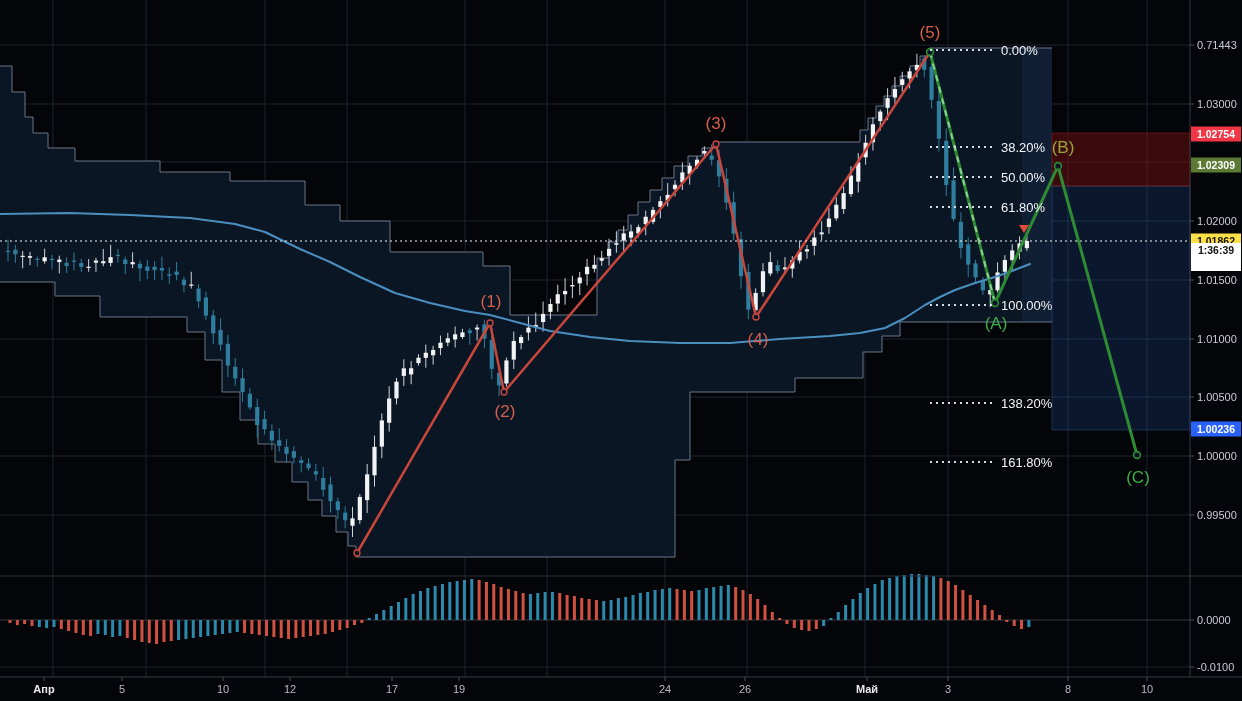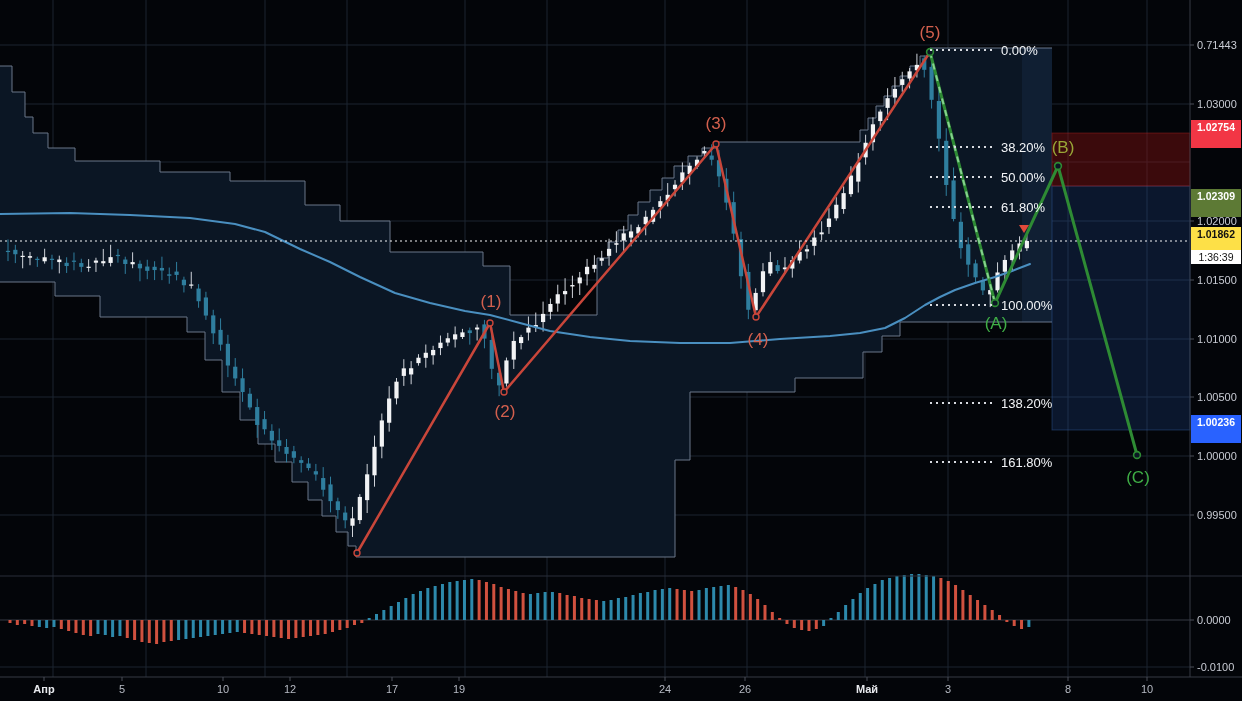--- a/index.html
+++ b/index.html
@@ -6,27 +6,27 @@
   #app{position:relative;width:1242px;height:701px;background:#030509;overflow:hidden;
        font-family:"Liberation Sans",sans-serif;}
   svg{position:absolute;left:0;top:0;}
   .lbl{position:absolute;white-space:nowrap;pointer-events:none;}
   .time-label{color:#b6bac3;font-size:11px;transform:translate(-50%,-50%);}
   .time-label.bold{color:#e8eaee;font-weight:700;}
   .price-label{color:#c9ccd4;font-size:11px;transform:translateY(-50%);}
   .ind-label{color:#c9ccd4;font-size:11px;transform:translateY(-50%);}
   .fib-label{color:#f2f4f7;font-size:13px;font-weight:400;transform:translateY(-50%);}
   .wave-label{font-size:17px;font-weight:400;transform:translate(-50%,-50%);}
-  .badge{position:absolute;left:1191px;width:50px;height:28px;line-height:15px;
+  .badge{position:absolute;left:1191px;width:50px;height:15px;line-height:15px;
          font-size:10.5px;font-weight:700;text-align:center;transform:translateY(-50%);}
   .badge.red{background:#f23645;color:#fff;}
-  .badge.green{background:#5d7a35;color:#fff;margin-top:38px;}
+  .badge.green{background:#5d7a35;color:#fff;}
   .badge.white{background:#fde047;color:#111;font-weight:700;}
   .badge.blue{background:#2962ff;color:#fff;}
-  .badge.countdown{background:#ffffff;color:#111;font-weight:400;height:14px;line-height:14px;}
+  .badge.countdown{background:#ffffff;color:#111;font-weight:700;height:28px;line-height:14px;}
 </style>
 </head>
 <body>
 
 <div id="app">
   <svg id="chart-svg" width="1242" height="701">
     <g id="g-grid">
         <line x1="53" y1="0" x2="53" y2="677" stroke="#1d2430" stroke-width="1"></line>
         <line x1="146" y1="0" x2="146" y2="677" stroke="#1d2430" stroke-width="1"></line>
         <line x1="265" y1="0" x2="265" y2="677" stroke="#1d2430" stroke-width="1"></line>

